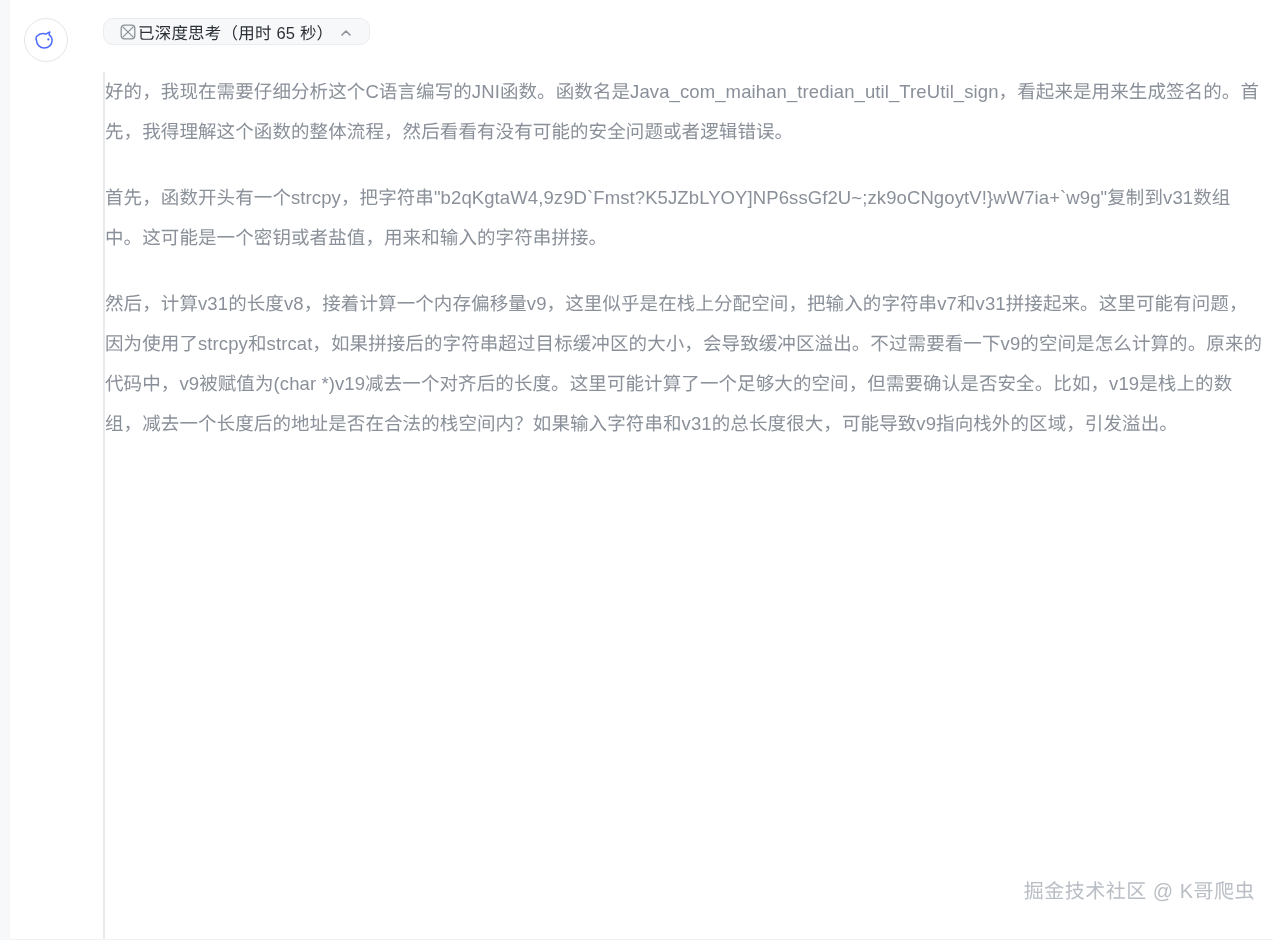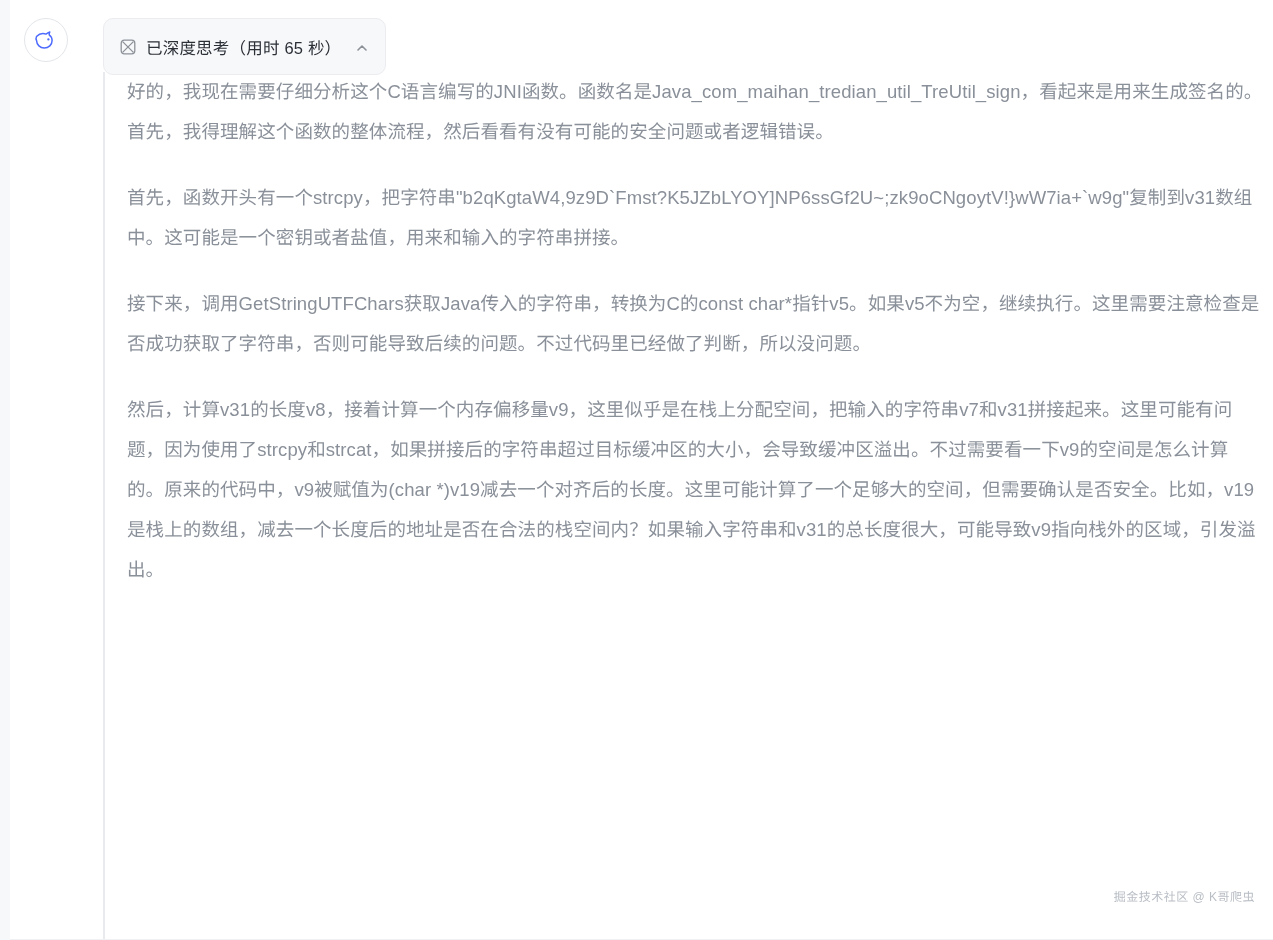--- a/index.html
+++ b/index.html
@@ -56,25 +56,25 @@
     align-items: center;
     justify-content: center;
     box-sizing: border-box;
   }
   .avatar svg { display:block; }
 
   .thinking-pill {
     position: absolute;
     left: 93px;
     top: 8px;
-    height: 57px;
+    height: 27px;
     box-sizing: border-box;
     display: flex;
     align-items: center;
-    gap: 9px;
+    gap: 1px;
     padding: 0 16px 0 15px;
     background: #f7f8fa;
     border: 1px solid #ececf0;
     border-radius: 10px;
     color: #2b2f36;
     font-size: 16.5px;
     white-space: nowrap;
     cursor: pointer;
   }
   .thinking-pill .brain-icon { width: 18px; height: 18px; display:block; opacity: .75; }
@@ -88,39 +88,38 @@
 
   
   .thought-wrap {
     position: absolute;
     left: 93px;
     top: 72px;
     width: 1160px;
     height: 868px;
     border-left: 2px solid #e8eaee;
     box-sizing: border-box;
-    padding-left: 22px;
     overflow: hidden;
   }
   .thought-wrap p {
     margin: 0 0 26px 0;
     font-size: 18.5px;
     line-height: 40px;
     color: #8a9099;
     letter-spacing: .1px;
     word-break: break-word;
   }
   .thought-wrap p:last-child { margin-bottom: 0; }
 
   
   .watermark {
     position: absolute;
     right: 18px;
     bottom: 36px;
-    font-size: 12px;
+    font-size: 20px;
     color: #b9bec5;
     letter-spacing: .5px;
     white-space: nowrap;
     user-select: none;
   }
 
   
   .bottom-edge {
     position: absolute;
     left: 0; bottom: 0;
@@ -159,19 +158,18 @@
         <svg width="14" height="14" viewBox="0 0 14 14" aria-hidden="true">
           <path d="M3 9 L7 5 L11 9" fill="none" stroke="#5f656e" stroke-width="1.6" stroke-linecap="round" stroke-linejoin="round"></path>
         </svg>
       </span>
     </div>
   </div>
 
   <div class="thought-wrap">
     <p>好的，我现在需要仔细分析这个C语言编写的JNI函数。函数名是Java_com_maihan_tredian_util_TreUtil_sign，看起来是用来生成签名的。首先，我得理解这个函数的整体流程，然后看看有没有可能的安全问题或者逻辑错误。</p>
     <p>首先，函数开头有一个strcpy，把字符串"b2qKgtaW4,9z9D`Fmst?K5JZbLYOY]NP6ssGf2U~;zk9oCNgoytV!}wW7ia+`w9g"复制到v31数组中。这可能是一个密钥或者盐值，用来和输入的字符串拼接。</p>
-    <p>接下来，调用GetStringUTFChars获取Java传入的字符串，转换为C的const char*指针v5。如果v5不为空，继续执行。这里需要注意检查是否成功获取了字符串，否则可能导致后续的问题。不过代码里已经做了判断，所以没问题。</p>
     <p>然后，计算v31的长度v8，接着计算一个内存偏移量v9，这里似乎是在栈上分配空间，把输入的字符串v7和v31拼接起来。这里可能有问题，因为使用了strcpy和strcat，如果拼接后的字符串超过目标缓冲区的大小，会导致缓冲区溢出。不过需要看一下v9的空间是怎么计算的。原来的代码中，v9被赋值为(char *)v19减去一个对齐后的长度。这里可能计算了一个足够大的空间，但需要确认是否安全。比如，v19是栈上的数组，减去一个长度后的地址是否在合法的栈空间内？如果输入字符串和v31的总长度很大，可能导致v9指向栈外的区域，引发溢出。</p>
   </div>
 
   <div class="watermark">掘金技术社区 @ K哥爬虫</div>
   <div class="bottom-edge"></div>
 </div>
 
 </body></html>

